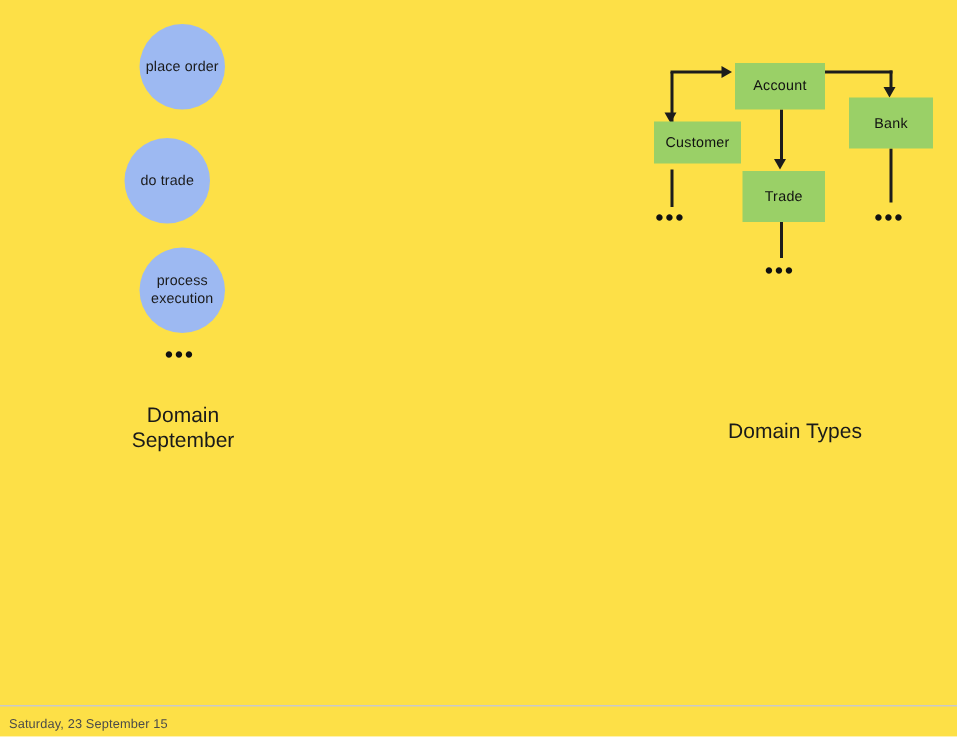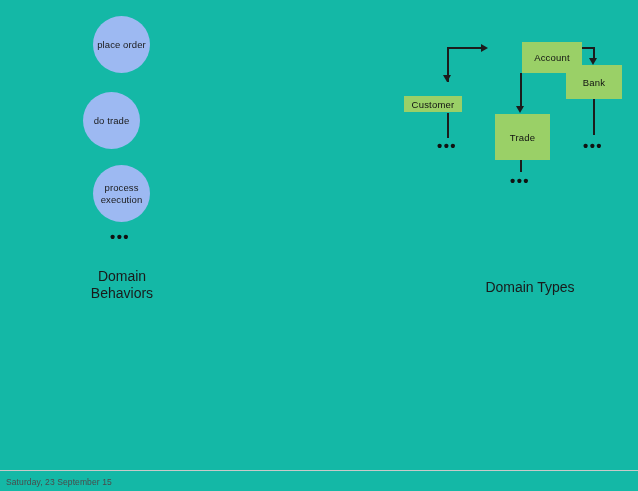--- a/index.html
+++ b/index.html
@@ -8,21 +8,21 @@
     background: #ffffff;
   }
   body {
     font-family: "Liberation Sans", sans-serif;
     -webkit-font-smoothing: antialiased;
   }
   #slide {
     position: relative;
     width: 638px;
     height: 491px;
-    background: #14b8a6;
+    background: #fde047;
     overflow: hidden;
   }
 
   
   .behavior-circle {
     position: absolute;
     width: 57px;
     height: 57px;
     border-radius: 50%;
     background: #9db9f2;
@@ -127,54 +127,54 @@
     </div>
 
     <div class="behavior-circle" style="left:93px; top:165px;justify-content:center;">
       <span>process
 execution</span>
     </div>
 
     <div class="dots" style="left:110px; top:232px;">•••</div>
 
     <div class="caption" style="left:58px; top:268px; width:128px;">Domain
-Behaviors</div>
+September</div>
   </div>
 
   <div>
 
     <div class="edge edge-v" style="left:447px; top:48px; height:34px;"></div>
     <div class="edge edge-h" style="left:447px; top:47px; width:36px;"></div>
     <div class="arrowhead arrow-right" style="left:481px; top:43.5px;"></div>
     <div class="arrowhead arrow-down" style="left:443px; top:75px;"></div>
 
     <div class="edge edge-h" style="left:550px; top:47px; width:45px;"></div>
     <div class="edge edge-v" style="left:593px; top:47px; height:13px;"></div>
     <div class="arrowhead arrow-down" style="left:589px; top:58px;"></div>
 
     <div class="edge edge-v" style="left:520px; top:73px; height:34px;"></div>
     <div class="arrowhead arrow-down" style="left:516px; top:106px;"></div>
 
     <div class="edge edge-v" style="left:447px; top:113px; height:25px;"></div>
     <div class="edge edge-v" style="left:520px; top:148px; height:24px;"></div>
     <div class="edge edge-v" style="left:593px; top:99px; height:36px;"></div>
 
-    <div class="type-box" style="left:490px; top:42px; width:60px; height:31px;margin-left:32px;">
+    <div class="type-box" style="left:490px; top:42px; width:60px; height:31px;">
       <span>Account</span>
     </div>
 
-    <div class="type-box" style="left:404px; top:81px; width:58px; height:16px;margin-top:15px;">
+    <div class="type-box" style="left:436px; top:81px; width:58px; height:28px;">
       <span>Customer</span>
     </div>
 
     <div class="type-box" style="left:566px; top:65px; width:56px; height:34px;">
       <span>Bank</span>
     </div>
 
-    <div class="type-box" style="left:495px; top:114px; width:55px; height:46px;">
+    <div class="type-box" style="left:495px; top:114px; width:55px; height:34px;">
       <span>Trade</span>
     </div>
 
     <div class="dots" style="left:437px; top:141px;">•••</div>
     <div class="dots" style="left:510px; top:176px;">•••</div>
     <div class="dots" style="left:583px; top:141px;">•••</div>
 
     <div class="caption" style="left:414px; top:279px; width:232px;">Domain Types</div>
   </div>
 

